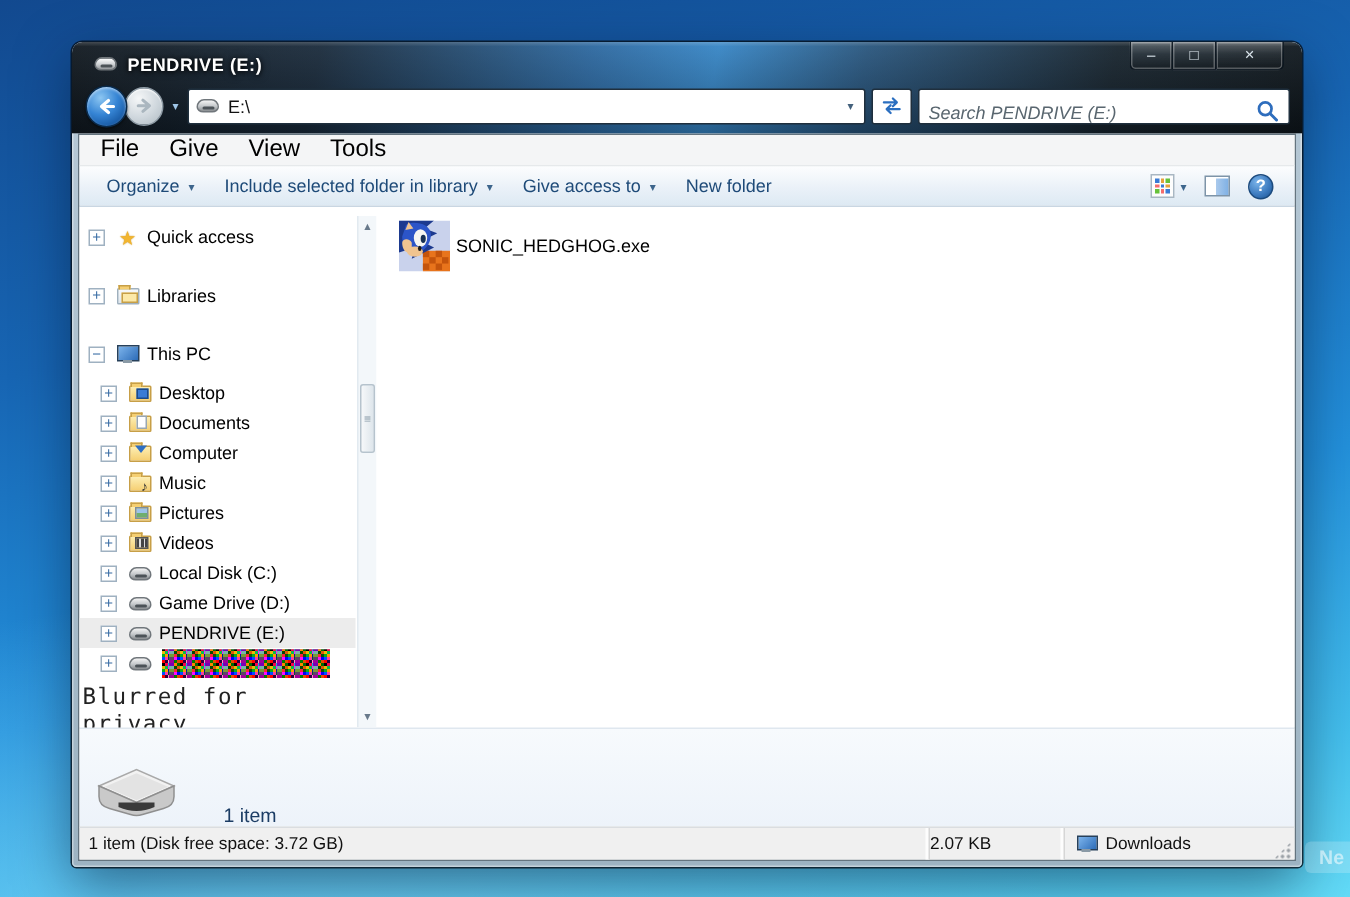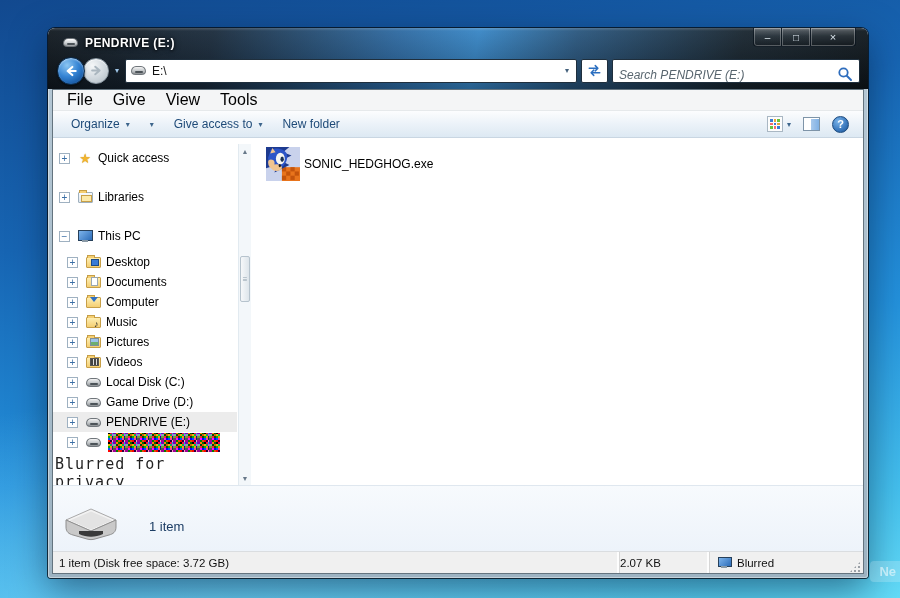--- a/index.html
+++ b/index.html
@@ -160,21 +160,21 @@
     display: flex; align-items: center; justify-content: center; font-size: 8px; color: #8fa0ac;
   }
 
   
   .main-pane { flex: 1; padding: 8px 12px; }
   .file-item { display: flex; align-items: center; gap: 4px; width: max-content; padding: 1px 3px; }
   .file-name { font-size: 12px; color: #000; }
 
   
   .details-pane {
-    height: 66px; flex: none; display: flex; align-items: center; padding: 9px 10px 0 6px;
+    height: 66px; flex: none; display: flex; align-items: flex-end; padding: 9px 10px 0 6px;
     background: linear-gradient(180deg, #f7fafd, #edf3fa); border-top: 1px solid #dfe7ef;
   }
   .item-count { font-size: 13px; color: #1b3c64; margin: 7px 0 0 26px; }
 
   
   .statusbar {
     height: 22px; flex: none; display: flex; align-items: center; stretch: both;
     background: #f0f0f0; border-top: 1px solid #dadde0; font-size: 11.5px; color: #111;
   }
   .status-left { flex: 1; padding-left: 6px; }
@@ -257,20 +257,21 @@
         <span class="menu-item">View</span>
         <span class="menu-item">Tools</span>
       </div>
 
       <div class="toolbar">
         <div class="tool-btn">
           <span>Organize</span>
           <span class="tool-arrow">▾</span>
         </div>
         <div class="tool-btn">
+          <span>Include selected folder in library</span>
           <span class="tool-arrow">▾</span>
         </div>
         <div class="tool-btn">
           <span>Give access to</span>
           <span class="tool-arrow">▾</span>
         </div>
         <div class="tool-btn">
           <span>New folder</span>
         </div>
         <div class="tool-spacer"></div>
@@ -448,21 +449,21 @@
           <path d="M11 21.5 L32 12.5 L53 21.5 L32 30.5 Z" fill="#e3e3e3"></path>
         </svg>
         <div class="item-count">1 item</div>
       </div>
 
       <div class="statusbar">
         <span class="status-left">1 item (Disk free space: 3.72 GB)</span>
         <span class="status-cell status-size">2.07 KB</span>
         <span class="status-cell status-loc">
           <span class="mini-computer"></span>
-          <span>Blurred</span>
+          <span>Downloads</span>
         </span>
         <span class="resize-grip"></span>
       </div>
 
     </div>
   </div>
 </div>
 
 <div class="watermark">Ne</div>
 

